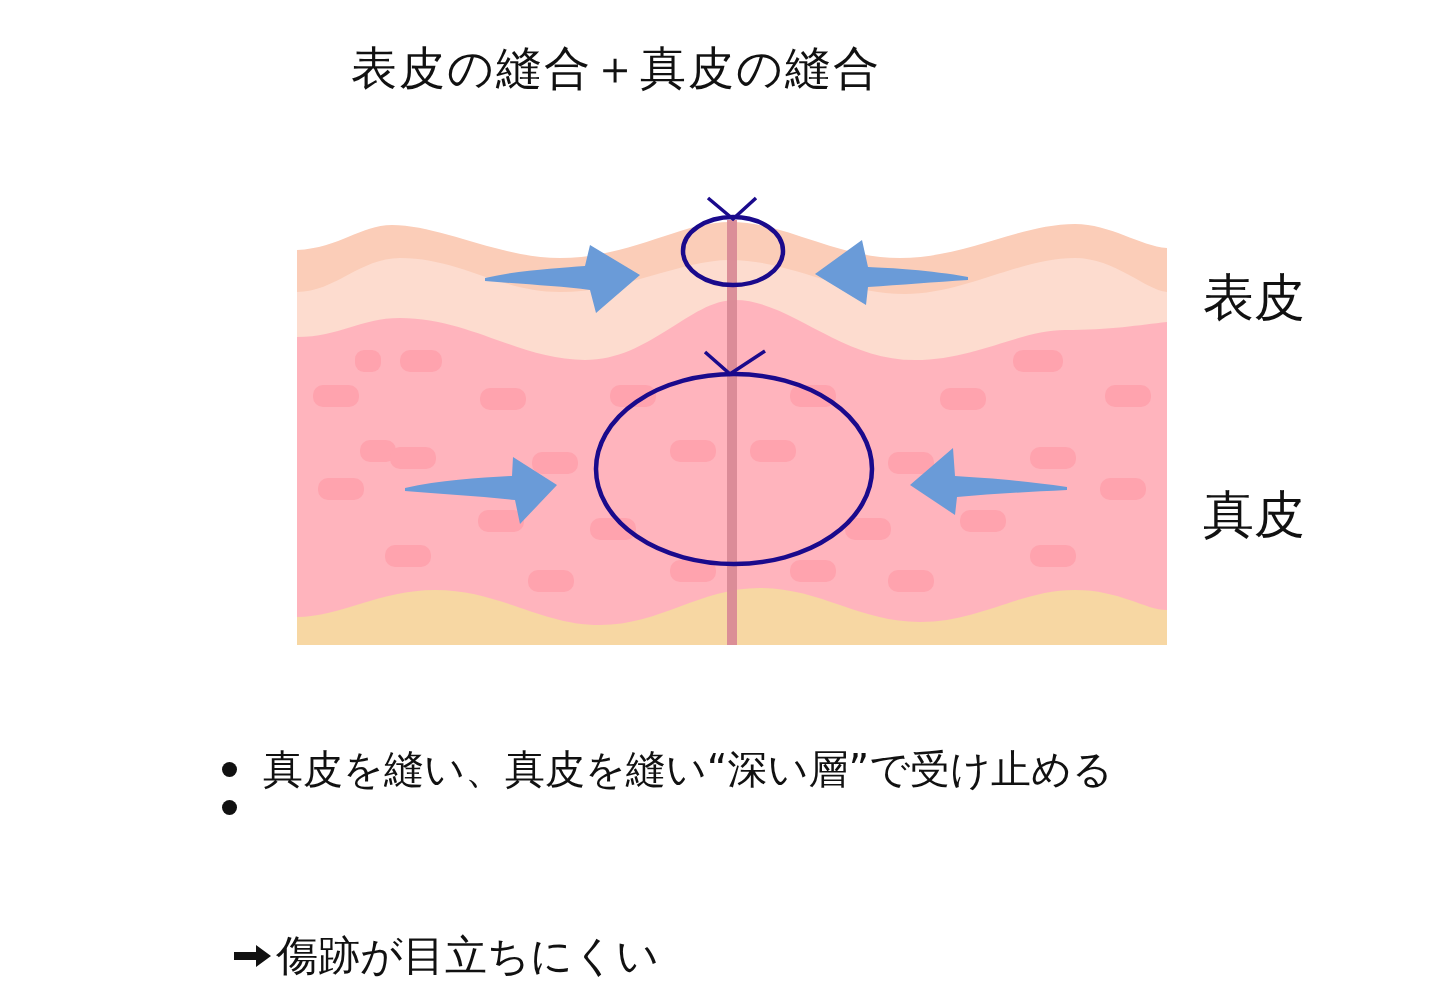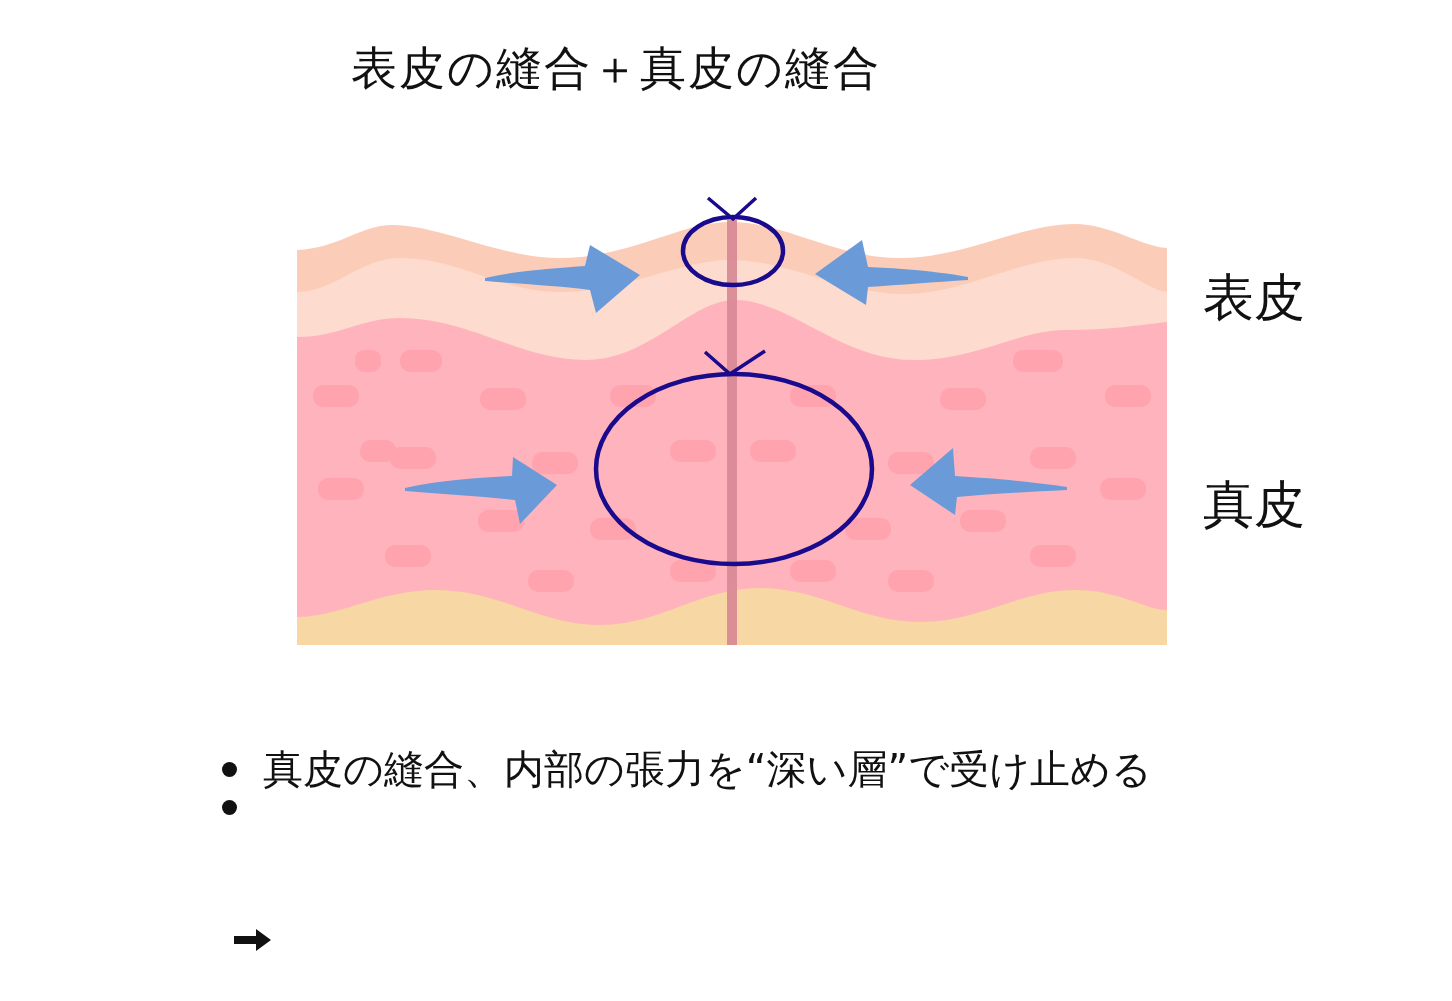--- a/index.html
+++ b/index.html
@@ -86,29 +86,30 @@
 
     <path d="M968,277 C930,270 890,268 868,267 L862,240 L815,274 L866,305 L868,287 C900,285 935,282 968,280 Z"></path>
 
     <path d="M405,488 C440,480 480,478 512,476 L513,457 L557,485 L520,524 L515,500 C480,496 440,494 405,491 Z"></path>
 
     <path d="M1067,487 C1020,480 985,478 955,476 L953,448 L910,485 L955,515 L957,497 C990,494 1025,492 1067,490 Z"></path>
   </g>
 </svg>
 
 <div class="side-label" style="left:1203px; top:264px;">表皮</div>
-<div class="side-label" style="left:1203px; top:471px;">真皮</div>
+<div class="side-label" style="left:1203px; top:481px;">真皮</div>
 
 <ul class="bullets">
   <li>
     <span class="bullet-dot"></span>
-    <span>真皮の縫合、内部の張力を“深い層”で受け止める</span>
+    <span>真皮を縫い、真皮を縫い“深い層”で受け止める</span>
   </li>
   <li>
     <span class="bullet-dot"></span>
   </li>
 </ul>
 
 <div class="conclusion">
   <svg class="arrow-glyph" viewBox="0 0 40 24">
     <path d="M2,8 L24,8 L24,1 L39,12 L24,23 L24,16 L2,16 Z" fill="#111"></path>
   </svg>
+  <span>傷跡が目立ちにくい</span>
 </div>
 
 </body></html>

